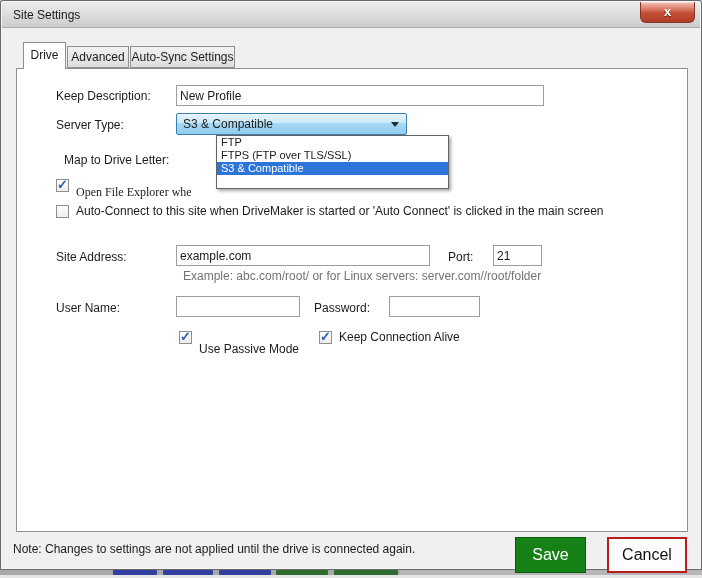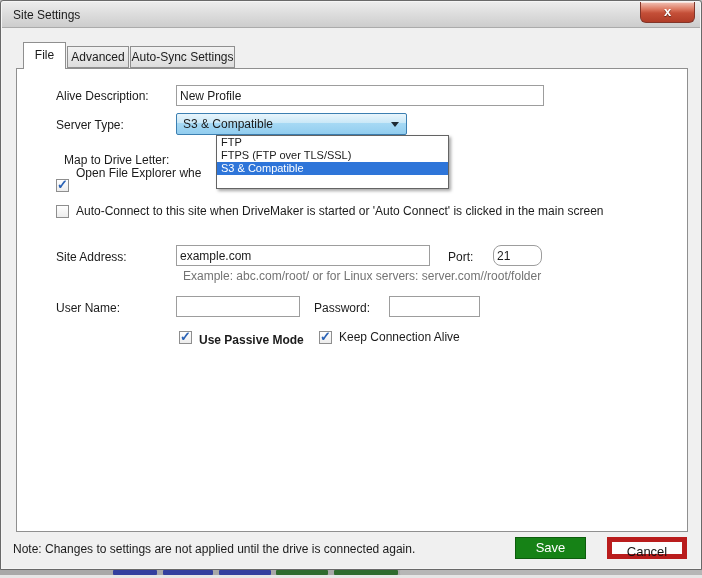--- a/index.html
+++ b/index.html
@@ -98,25 +98,25 @@
   .cb.checked::after {
     content:"✓"; position:absolute; left:0px; top:-3px;
     color:#2a62b5; font-size:13px; font-weight:bold;
   }
 
   .hint { color:#737373; }
 
   
   .note { position:absolute; left:12px; top:541px; z-index:5; }
   .btn {
-    position:absolute; top:536px; height:22px; text-align:center; line-height:20px;
-    font-family:"Liberation Sans", sans-serif; font-size:13px; z-index:5; cursor:default;
+    position:absolute; top:536px; height:36px; text-align:center; line-height:20px;
+    font-family:"Liberation Sans", sans-serif; font-size:16px; z-index:5; cursor:default;
   }
   #save-btn { left:514px; width:71px; background:#168216; color:#fff; border:1px solid #0d5c0d; }
-  #cancel-btn { left:606px; width:80px; background:#fdfdfd; color:#111; border:5px solid #b91c1c; }
+  #cancel-btn { left:606px; width:80px; background:#fdfdfd; color:#111; border:2px solid #b91c1c; }
 </style>
 </head>
 <body>
 
 <div id="underlay">
   <div class="u-row">
     <div class="u-seg u-blue" style="left:113px;width:44px;"></div>
     <div class="u-seg u-blue" style="left:163px;width:50px;"></div>
     <div class="u-seg u-blue" style="left:219px;width:52px;"></div>
     <div class="u-seg u-green" style="left:276px;width:52px;"></div>
@@ -128,62 +128,62 @@
 
 <div class="dialog">
 
   <div class="titlebar">
     <span class="title-text">Site Settings</span>
     <div class="close-btn">
       <span>x</span>
     </div>
   </div>
 
-  <div class="tab tab-active" id="tab-basic"><span>File</span></div>
+  <div class="tab tab-active" id="tab-basic"><span>Drive</span></div>
   <div class="tab tab-idle" id="tab-advanced"><span>Advanced</span></div>
   <div class="tab tab-idle" id="tab-autosync"><span>Auto-Sync Settings</span></div>
 
   <div class="tab-page"></div>
 
-  <span class="lbl" style="left:55px; top:88px;">Alive Description:</span>
+  <span class="lbl" style="left:55px; top:88px;">Keep Description:</span>
   <input class="tb" style="left: 175px; top: 84px; width: 368px;" type="text" value="New Profile">
 
   <span class="lbl" style="left:55px; top:117px;">Server Type:</span>
   <div class="combo">
     <span>S3 &amp; Compatible</span>
     <span class="combo-arrow"></span>
   </div>
 
   <span class="lbl" style="left:55px; top:152px;margin-left:8px;">Map to Drive Letter:</span>
 
   <span class="cb checked" style="left:55px; top:178px;"></span>
-  <span class="lbl" style="left:75px; top:165px;">Open File Explorer whe</span>
+  <span class="lbl" style="left:75px; top:184px;font-family:Liberation Serif, serif;">Open File Explorer whe</span>
 
   <div class="droplist">
     <div class="drop-item">FTP</div>
     <div class="drop-item">FTPS (FTP over TLS/SSL)</div>
     <div class="drop-item sel">S3 &amp; Compatible</div>
   </div>
 
   <span class="cb" style="left:55px; top:204px;"></span>
   <span class="lbl" style="left:75px; top:203px;">Auto-Connect to this site when DriveMaker is started or 'Auto Connect' is clicked in the main screen</span>
 
   <span class="lbl" style="left:55px; top:249px;">Site Address:</span>
   <input class="tb" style="left: 175px; top: 244px; width: 254px;" type="text" value="example.com">
   <span class="lbl" style="left:447px; top:249px;">Port:</span>
-  <input class="tb" style="left: 492px; top: 244px; width: 49px; border-radius: 8px;" type="text" value="21">
+  <input class="tb" style="left: 492px; top: 244px; width: 49px;" type="text" value="21">
 
   <span class="lbl hint" style="left:182px; top:268px;">Example: abc.com/root/ or for Linux servers: server.com//root/folder</span>
 
   <span class="lbl" style="left:55px; top:300px;">User Name:</span>
   <input class="tb" style="left: 175px; top: 295px; width: 124px;" type="text" value="">
   <span class="lbl" style="left:313px; top:300px;">Password:</span>
   <input class="tb" style="left: 388px; top: 295px; width: 91px;" type="password" value="">
 
   <span class="cb checked" style="left:178px; top:330px;"></span>
-  <span class="lbl" style="left:198px; top:332px;font-weight:bold;">Use Passive Mode</span>
+  <span class="lbl" style="left:198px; top:341px;">Use Passive Mode</span>
   <span class="cb checked" style="left:318px; top:330px;"></span>
   <span class="lbl" style="left:338px; top:329px;">Keep Connection Alive</span>
 
   <span class="note">Note: Changes to settings are not applied until the drive is connected again.</span>
   <button class="btn" id="save-btn">Save</button>
   <button class="btn" id="cancel-btn">Cancel</button>
 </div>
 
 </body></html>

